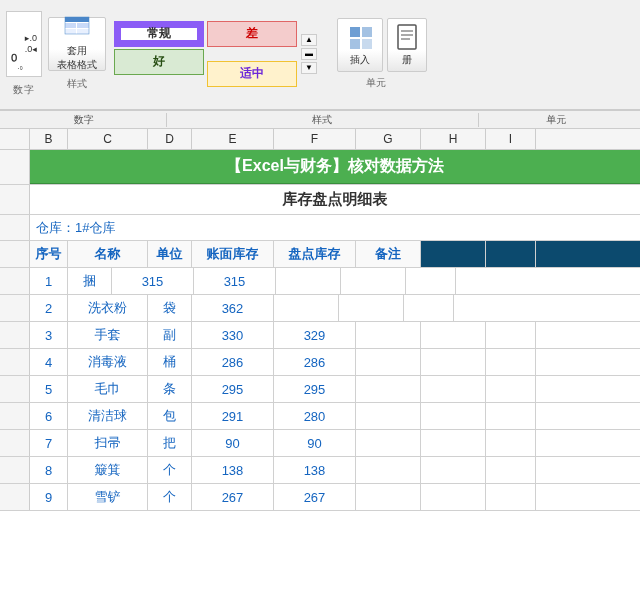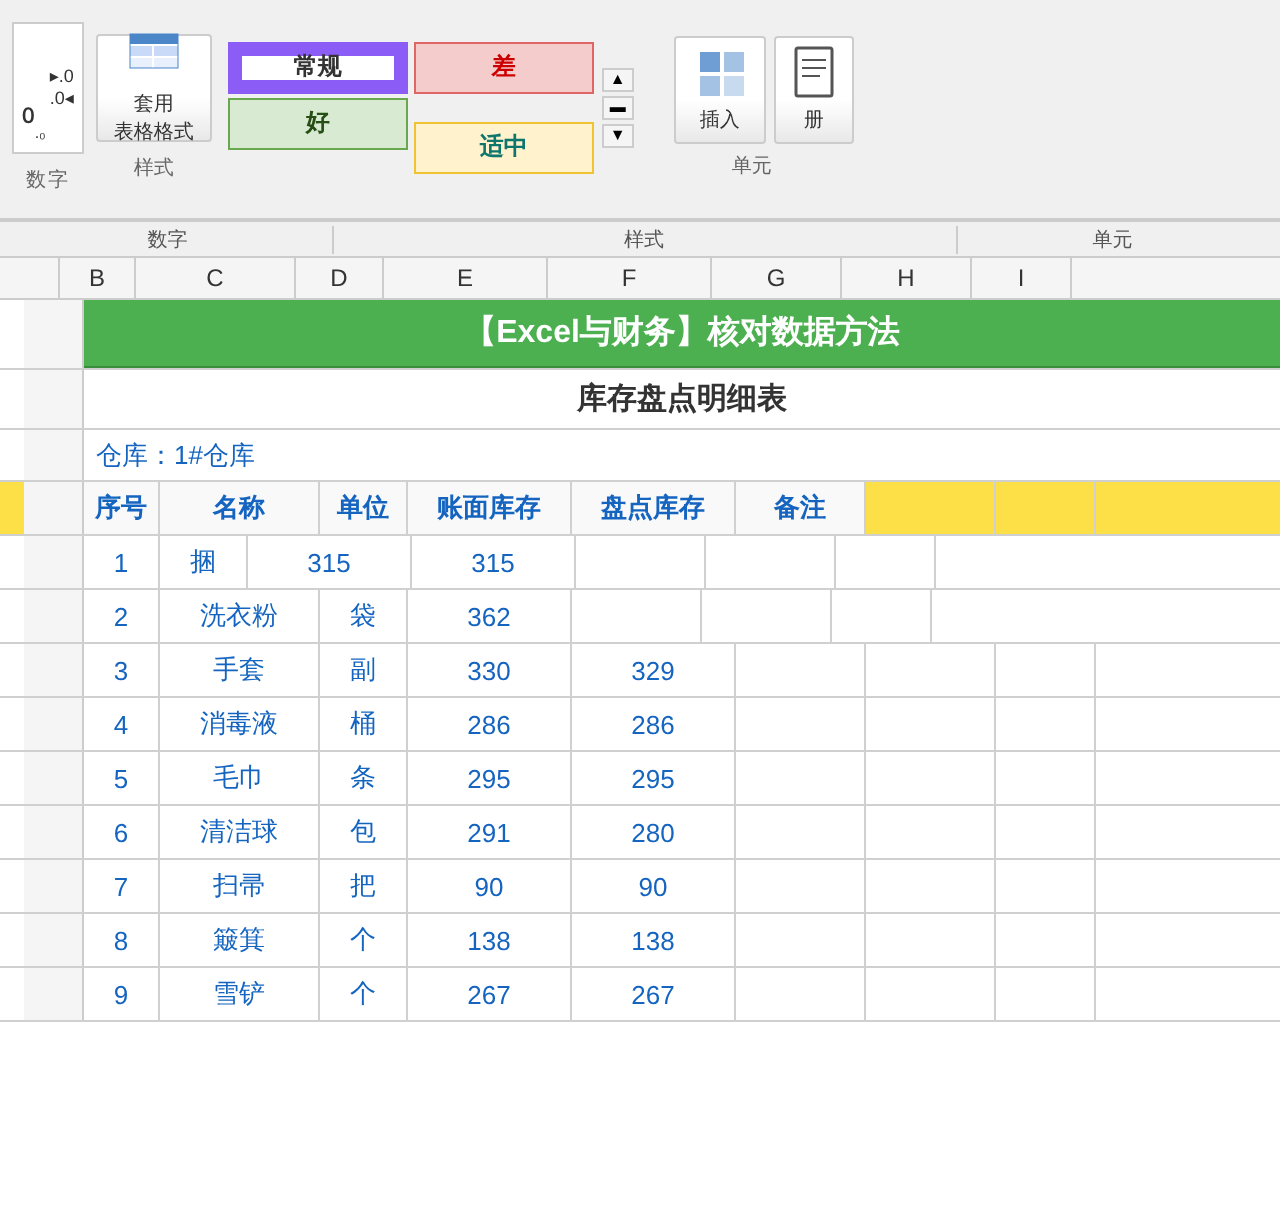--- a/index.html
+++ b/index.html
@@ -97,21 +97,21 @@
       justify-content: center;
       font-size: 12px;
       font-weight: bold;
       border: 1px solid #ccc;
       cursor: pointer;
     }
 
     .style-normal { background: #fff; border: 7px solid #8b5cf6; color: #333; }
     .style-bad { background: #f4cccc; border: 1px solid #e06666; color: #cc0000; }
     .style-good { background: #d9ead3; border: 1px solid #6aa84f; color: #274e13; }
-    .style-medium { background: #fff2cc; border: 1px solid #f1c232; color: #0f766e; margin-top: 12px; }
+    .style-medium { background: #fff2cc; border: 1px solid #f1c232; color: #6d28d9; margin-top: 12px; }
 
     .ribbon-scroll {
       display: flex;
       flex-direction: column;
       gap: 2px;
       margin-right: 8px;
     }
 
     .ribbon-scroll-btn {
       width: 16px;
@@ -192,21 +192,20 @@
 
     .spreadsheet-body {
       display: flex;
       flex-direction: column;
     }
 
     .ss-row {
       display: flex;
       border-bottom: 1px solid #d0d0d0;
       min-height: 26px;
-      padding-left: 12px;
     }
 
     .ss-row:first-child {
       border-top: none;
     }
 
     .ss-cell {
       border-right: 1px solid #d0d0d0;
       padding: 4px 4px;
       font-size: 13px;
@@ -403,21 +402,21 @@
     <div class="ss-row" style="min-height:30px;">
       <div class="row-num" style="font-size:10px;color:#888;"></div>
       <div class="subtitle-row">库存盘点明细表</div>
     </div>
 
     <div class="ss-row" style="min-height:26px;">
       <div class="row-num" style="font-size:10px;color:#888;"></div>
       <div class="warehouse-row">仓库：1#仓库</div>
     </div>
 
-    <div class="ss-row" style="min-height:26px; background:#fde047;">
+    <div class="ss-row" style="min-height:26px; background:#0c4a6e;">
       <div class="row-num" style="font-size:10px;color:#888;"></div>
       <div class="ss-cell col-b header-row-cell">序号</div>
       <div class="ss-cell col-c header-row-cell">名称</div>
       <div class="ss-cell col-d header-row-cell">单位</div>
       <div class="ss-cell col-e header-row-cell">账面库存</div>
       <div class="ss-cell col-f header-row-cell">盘点库存</div>
       <div class="ss-cell col-g header-row-cell">备注</div>
       <div class="ss-cell col-h" style="border-right:1px solid #d0d0d0;"></div>
       <div class="ss-cell col-i"></div>
     </div>

